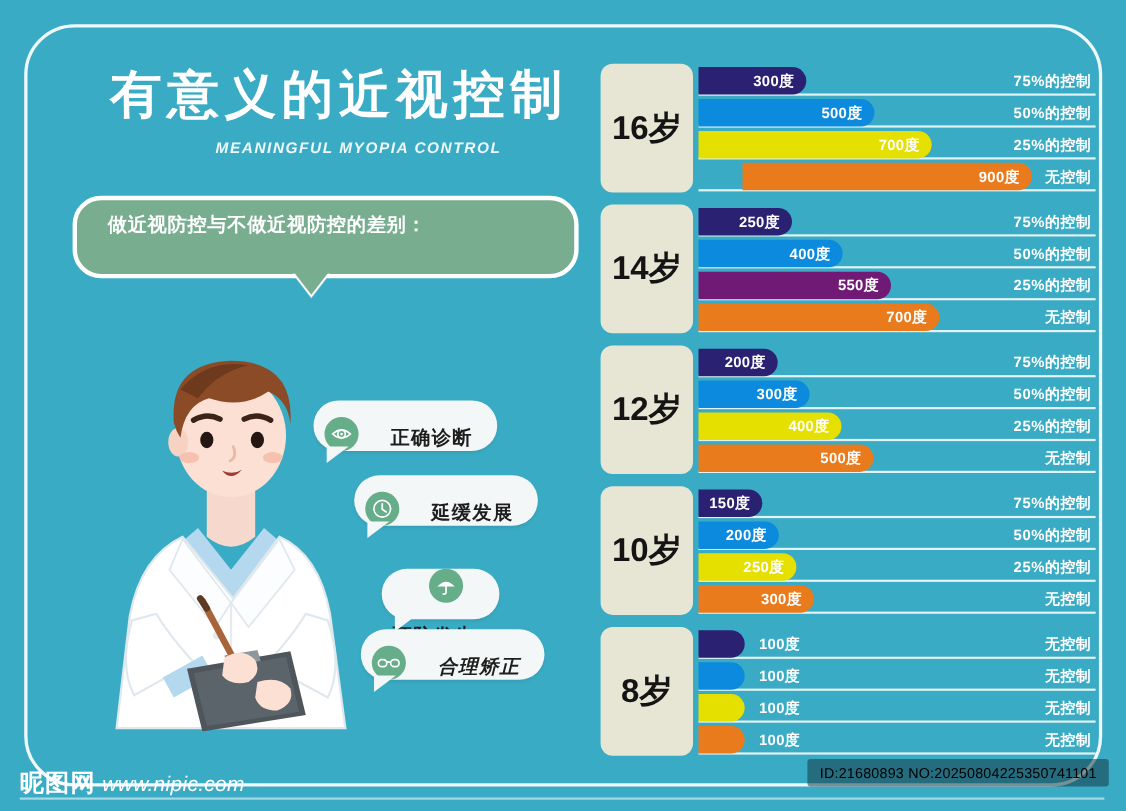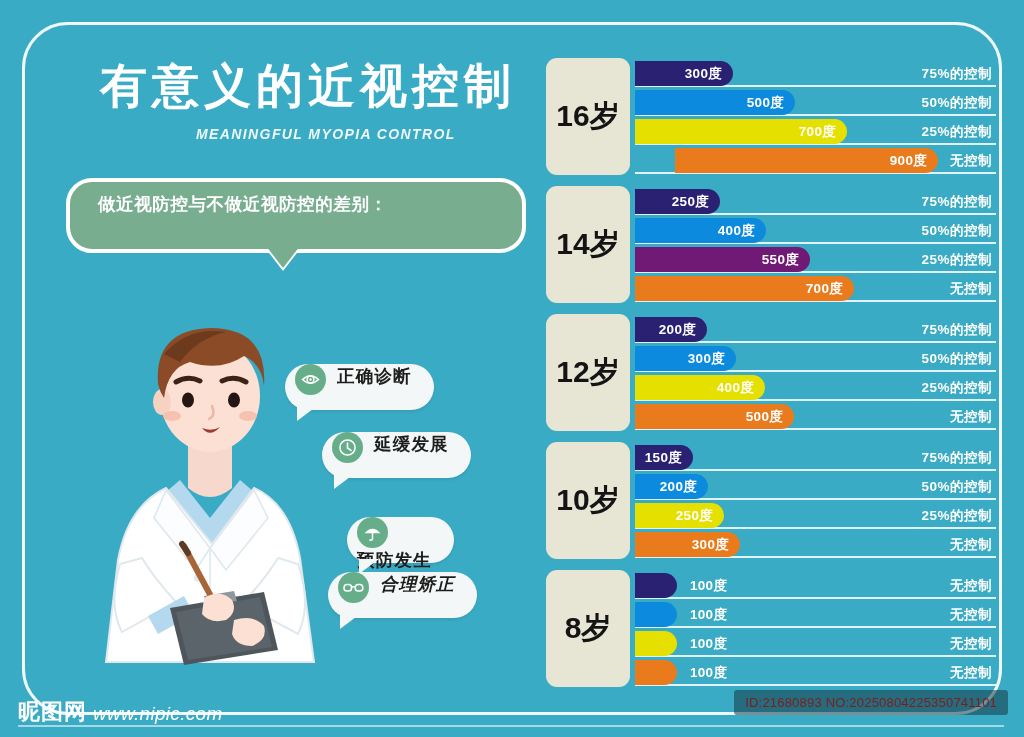--- a/index.html
+++ b/index.html
@@ -62,23 +62,24 @@
     line-height: 1.62; letter-spacing: .2px;
   }
   
   .doctor { position: absolute; left: 92px; top: 320px; width: 236px; height: 345px; }
   
   .feature {
     position: absolute;
     background: #f4f7f7;
     border-radius: 26px;
     height: 46px;
-    display: flex; align-items: flex-start;
+    display: flex; align-items: flex-end;
     padding: 0 22px 0 10px;
     box-shadow: 0 2px 3px rgba(0,0,0,.07);
+    gap: 18px;
   }
   .feature .tail {
     position: absolute; left: 12px; bottom: -11px;
     width: 0; height: 0;
     border-top: 15px solid #f4f7f7;
     border-right: 20px solid transparent;
   }
   .feature .ico {
     width: 31px; height: 31px; border-radius: 50%;
     background: #66ad8a;
@@ -152,21 +153,21 @@
     font-size: 19px; color: #ffffff; margin-left: 6px;
     line-height: 1; letter-spacing: .3px; font-style: italic;
   }
   .wm-rule {
     position: absolute; left: 18px; bottom: 10px;
     width: 986px; height: 2px; background: rgba(255,255,255,.55);
   }
   .idbadge {
     position: absolute; right: 16px; bottom: 22px;
     background: rgba(20,58,70,.55);
-    color: #7f1d1d; font-size: 13px;
+    color: #000000; font-size: 13px;
     padding: 5px 11px; border-radius: 3px;
     white-space: nowrap; letter-spacing: .2px; margin-left: 25px;
   }
 </style>
 </head>
 <body>
 
 <div id="poster">
 
   <div class="frame"></div>

